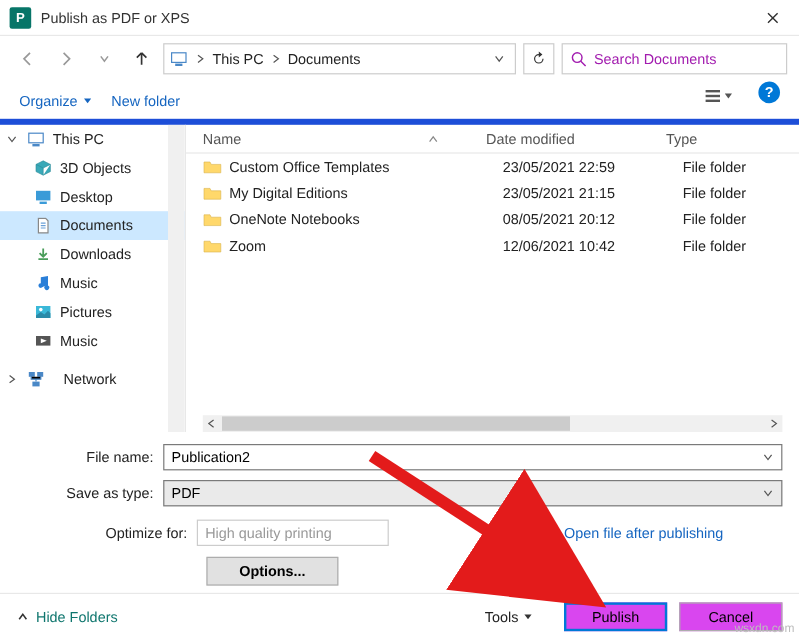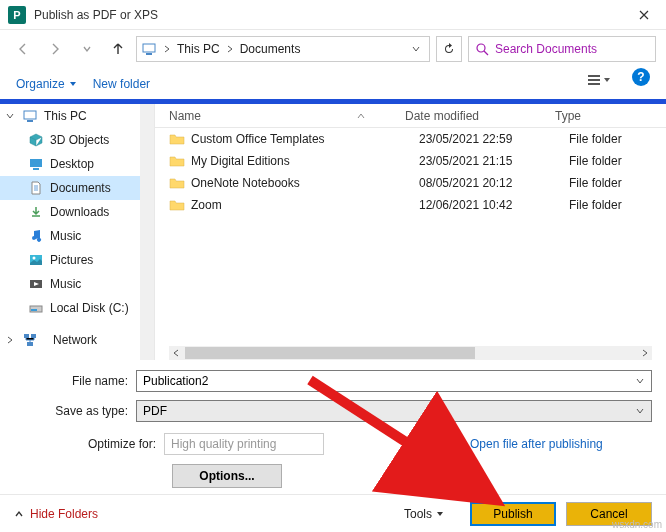--- a/index.html
+++ b/index.html
@@ -64,24 +64,24 @@
 .optrow { display: flex; align-items: center; height: 28px; }
 .optlabel { width: 150px; text-align: right; padding-right: 8px; color: #222; }
 .graytxt { color: #999; }
 .optcheck { margin-left: 120px; display: flex; align-items: center; gap: 6px; color: #1565c0; }
 .optcheck input { accent-color: #333; }
 
 .optbtn { margin-left: 158px; width: 110px; height: 24px; border: 1px solid #adadad; background: #e1e1e1; text-align: center; line-height: 22px; font-weight: bold; }
 
 
 .bottom { position: absolute; left: 0; right: 0; bottom: 0; height: 38px; border-top: 1px solid #e8e8e8; display: flex; align-items: center; padding: 0 14px; gap: 10px; }
-.hidefld { display: flex; align-items: center; gap: 6px; color: #b91c1c; }
+.hidefld { display: flex; align-items: center; gap: 6px; color: #0f766e; }
 .bott-spacer { flex: 1; }
 .tools { display: flex; align-items: center; gap: 4px; margin-right: 16px; color: #222; }
-.btn { width: 86px; height: 24px; border: 1px solid #adadad; background: #eab308; text-align: center; line-height: 22px; }
+.btn { width: 86px; height: 24px; border: 1px solid #adadad; background: #d946ef; text-align: center; line-height: 22px; }
 .btn.primary { border: 2px solid #0078d7; line-height: 20px; }
 
 
 .arrow-annot { position: absolute; pointer-events: none; }
 
 
 .wm { position: absolute; right: 4px; bottom: 2px; color: #bdbdbd; font-size: 10px; }
 
 
 svg { display: block; }
@@ -252,29 +252,20 @@
     </div>
     <div class="tree-item indent">
       <span class="ticon">
           <svg width="14" height="14" viewBox="0 0 14 14">
             <rect x="1" y="3" width="12" height="8" fill="#555"></rect>
             <path d="M5 5 L10 7 L5 9 Z" fill="#fff"></path>
           </svg>
         </span>
       <span>Music</span>
     </div>
-    <div class="tree-item indent">
-      <span class="ticon">
-          <svg width="14" height="14" viewBox="0 0 14 14">
-            <rect x="1" y="5" width="12" height="6" fill="#ccc" stroke="#888"></rect>
-            <rect x="2" y="8" width="6" height="2" fill="#3a9bd8"></rect>
-          </svg>
-        </span>
-      <span>Local Disk (C:)</span>
-    </div>
     <div style="height:8px"></div>
     <div class="tree-item" style="position:relative;gap:15px;">
       <span class="tree-chev">
           <svg width="8" height="8" viewBox="0 0 8 8">
             <path d="M2 1 L6 4 L2 7" stroke="#555" fill="none"></path>
           </svg>
         </span>
       <span class="ticon">
           <svg width="16" height="16" viewBox="0 0 16 16">
             <rect x="2" y="2" width="5" height="4" fill="#4a88c7"></rect>

